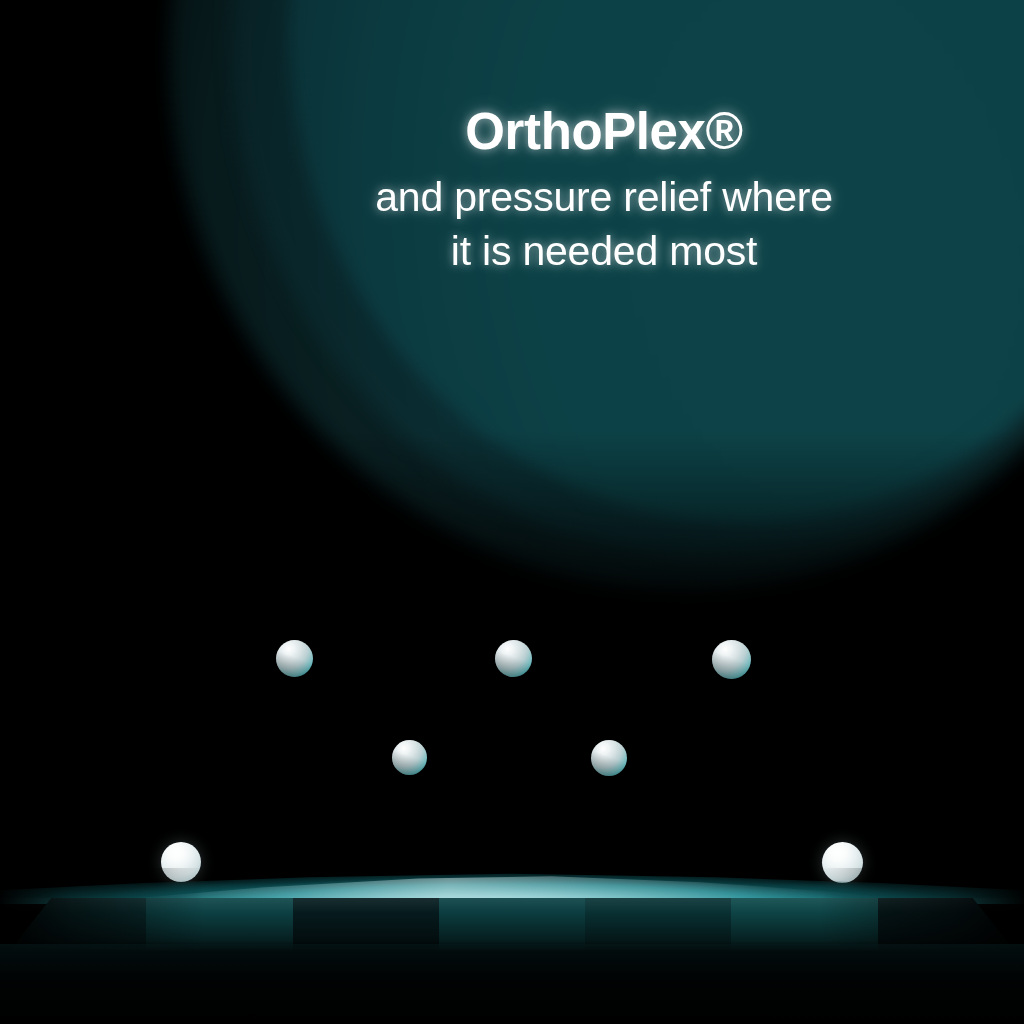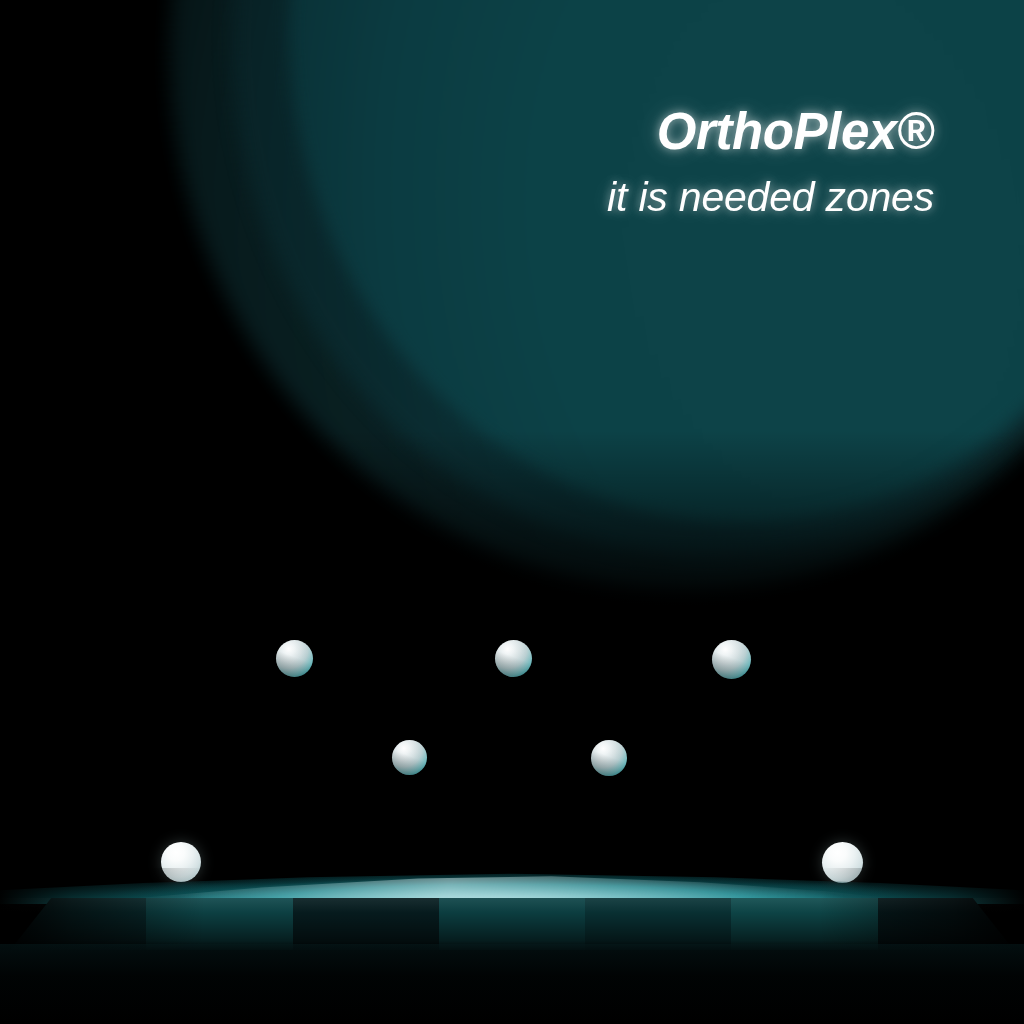--- a/index.html
+++ b/index.html
@@ -71,22 +71,21 @@
     background: linear-gradient(to bottom, rgba(0,0,0,0) 0%, rgba(0,0,0,0.55) 45%, rgba(0,0,0,0.95) 80%, #000 100%);
     pointer-events: none;
   }
 
   
   #text-block {
     position: absolute;
     right: 90px;
     top: 104px;
     width: 660px;
-    text-align: right;
-    font-style: italic;
+    text-align: center;
   }
 
   #brand-title {
     margin: 0;
     color: #ffffff;
     font-size: 51px;
     font-weight: bold;
     letter-spacing: -0.4px;
     line-height: 1.08;
     text-shadow: 0 0 10px rgba(255,255,255,0.55), 0 0 22px rgba(255,255,255,0.28);
@@ -219,21 +218,22 @@
 <div id="stage">
 
   <div class="bg-layer" id="bg-outer"></div>
   <div class="bg-layer" id="bg-mid"></div>
   <div class="bg-layer" id="bg-inner"></div>
   <div id="bg-fade"></div>
 
   <div id="text-block">
     <h1 id="brand-title">OrthoPlex®</h1>
     <p id="tagline">
-      <span class="tl-line">it is needed zones</span>
+      <span class="tl-line">and pressure relief where</span>
+      <span class="tl-line">it is needed most</span>
     </p>
   </div>
 
   <div id="sphere-group">
       <div class="sphere" style="left: 276px; top: 640px; width: 37px; height: 37px;"></div>
       <div class="sphere" style="left: 495px; top: 640px; width: 37px; height: 37px;"></div>
       <div class="sphere" style="left: 712px; top: 640px; width: 39px; height: 39px;"></div>
       <div class="sphere" style="left: 392px; top: 740px; width: 35px; height: 35px;"></div>
       <div class="sphere" style="left: 591px; top: 740px; width: 36px; height: 36px;"></div>
     </div>

